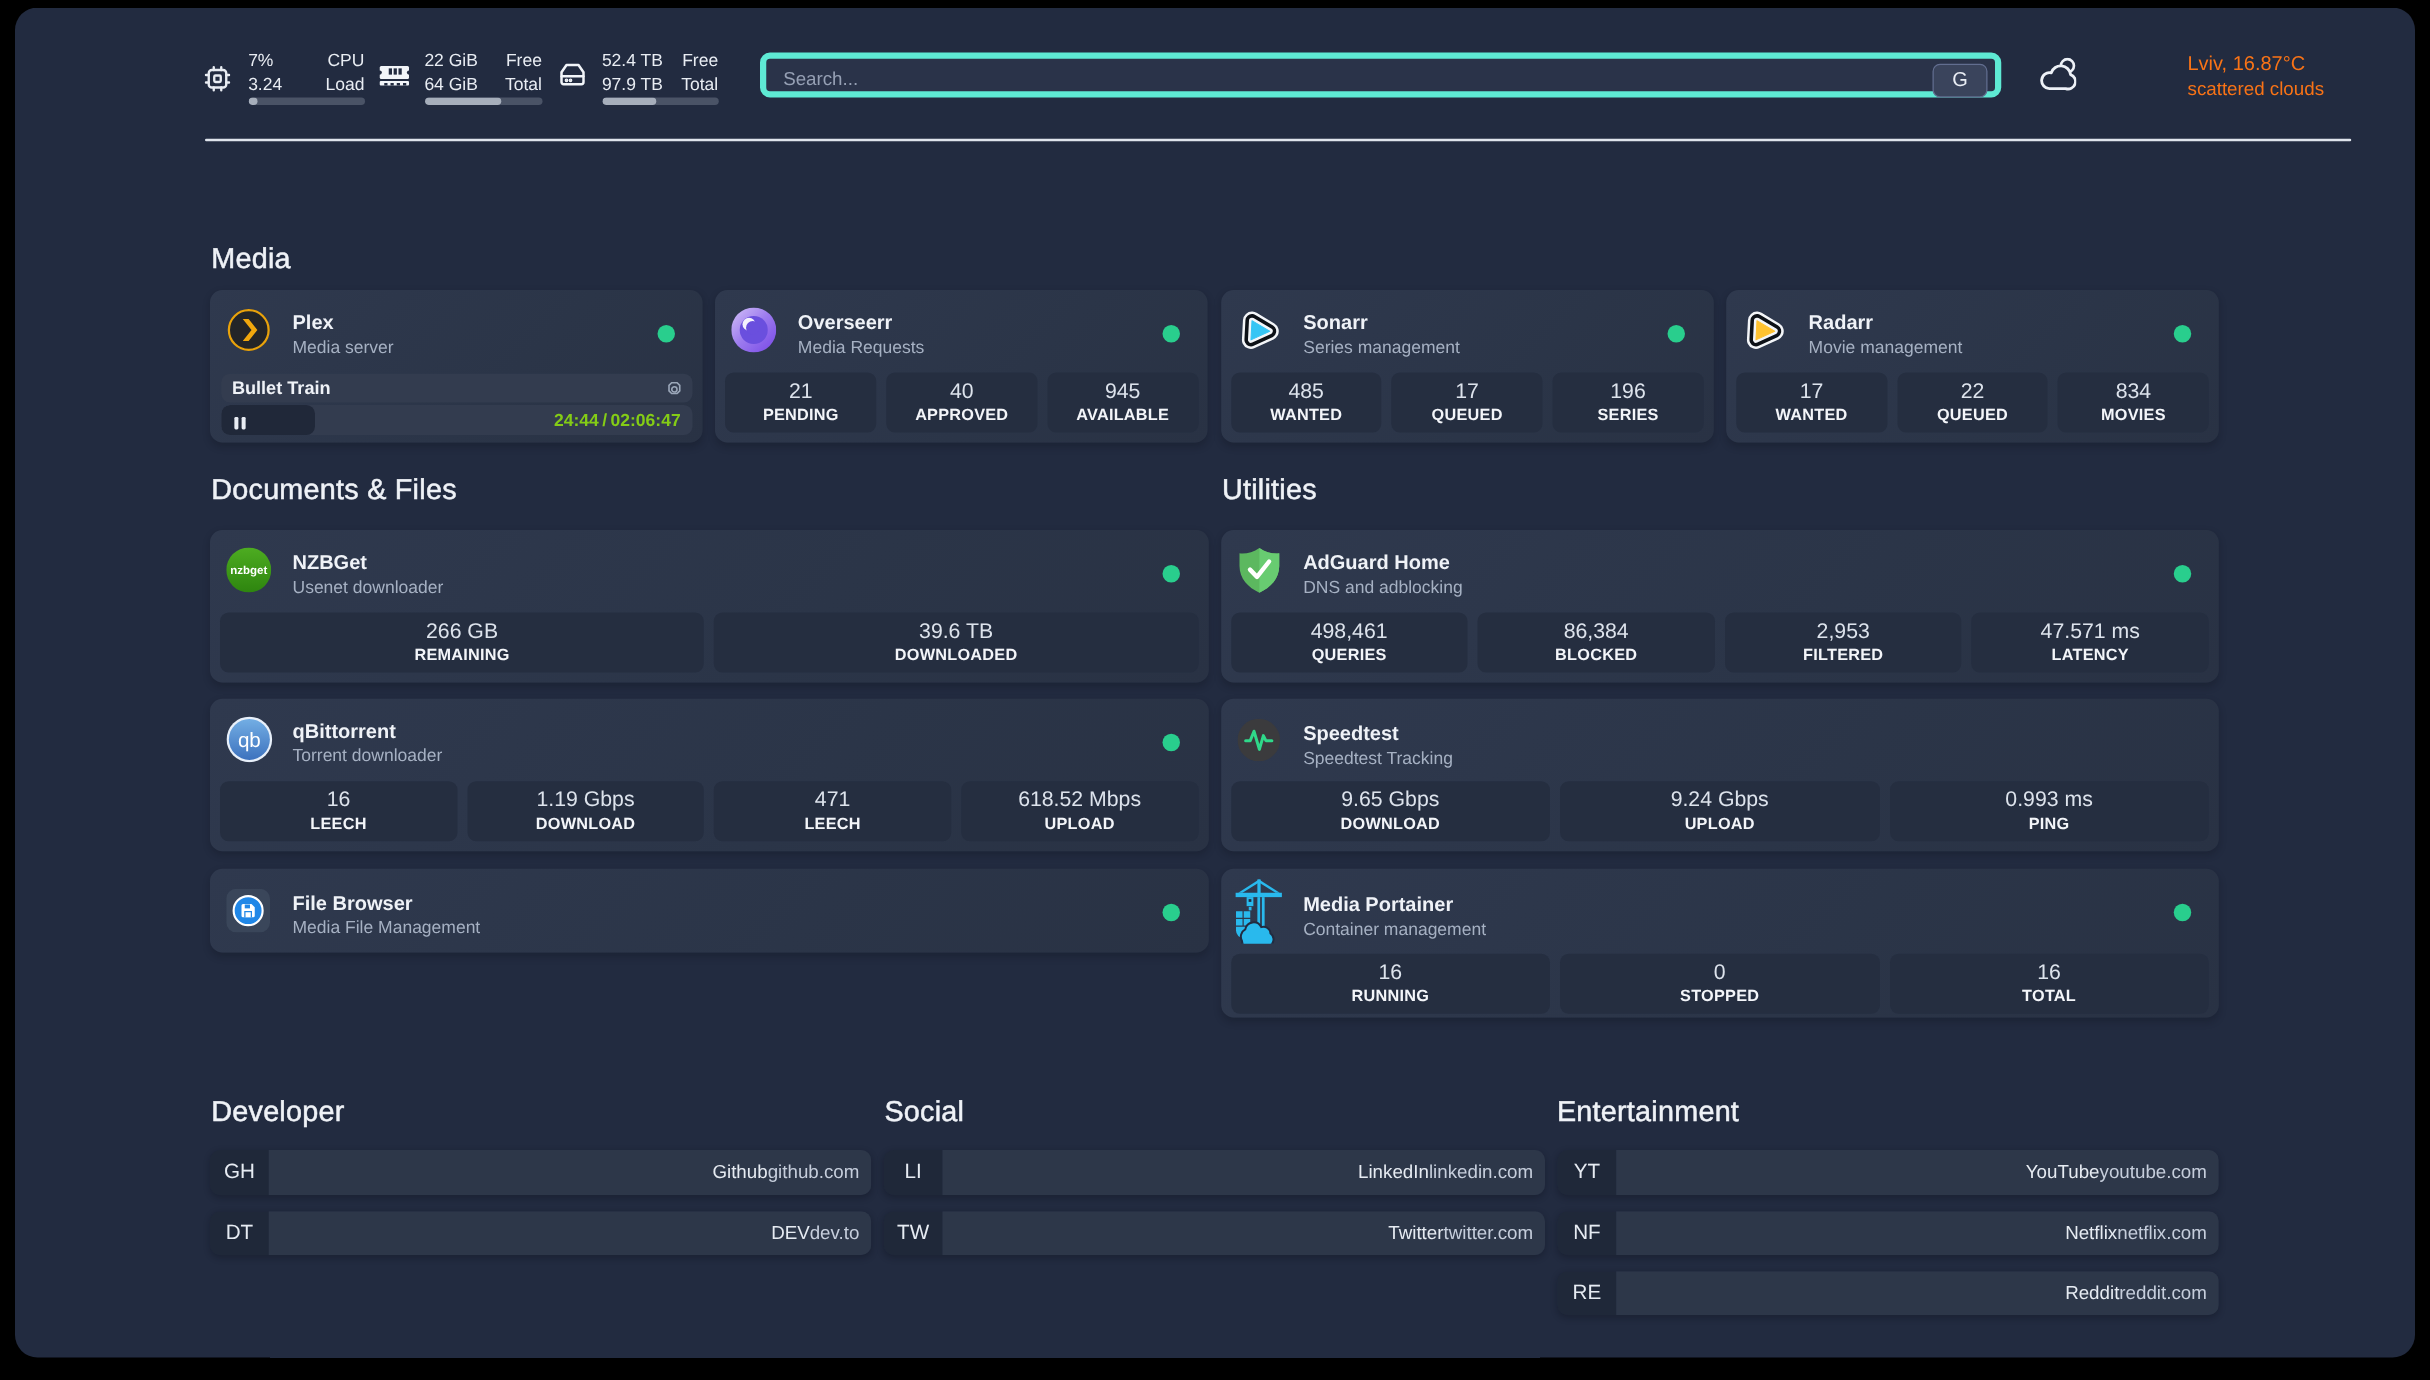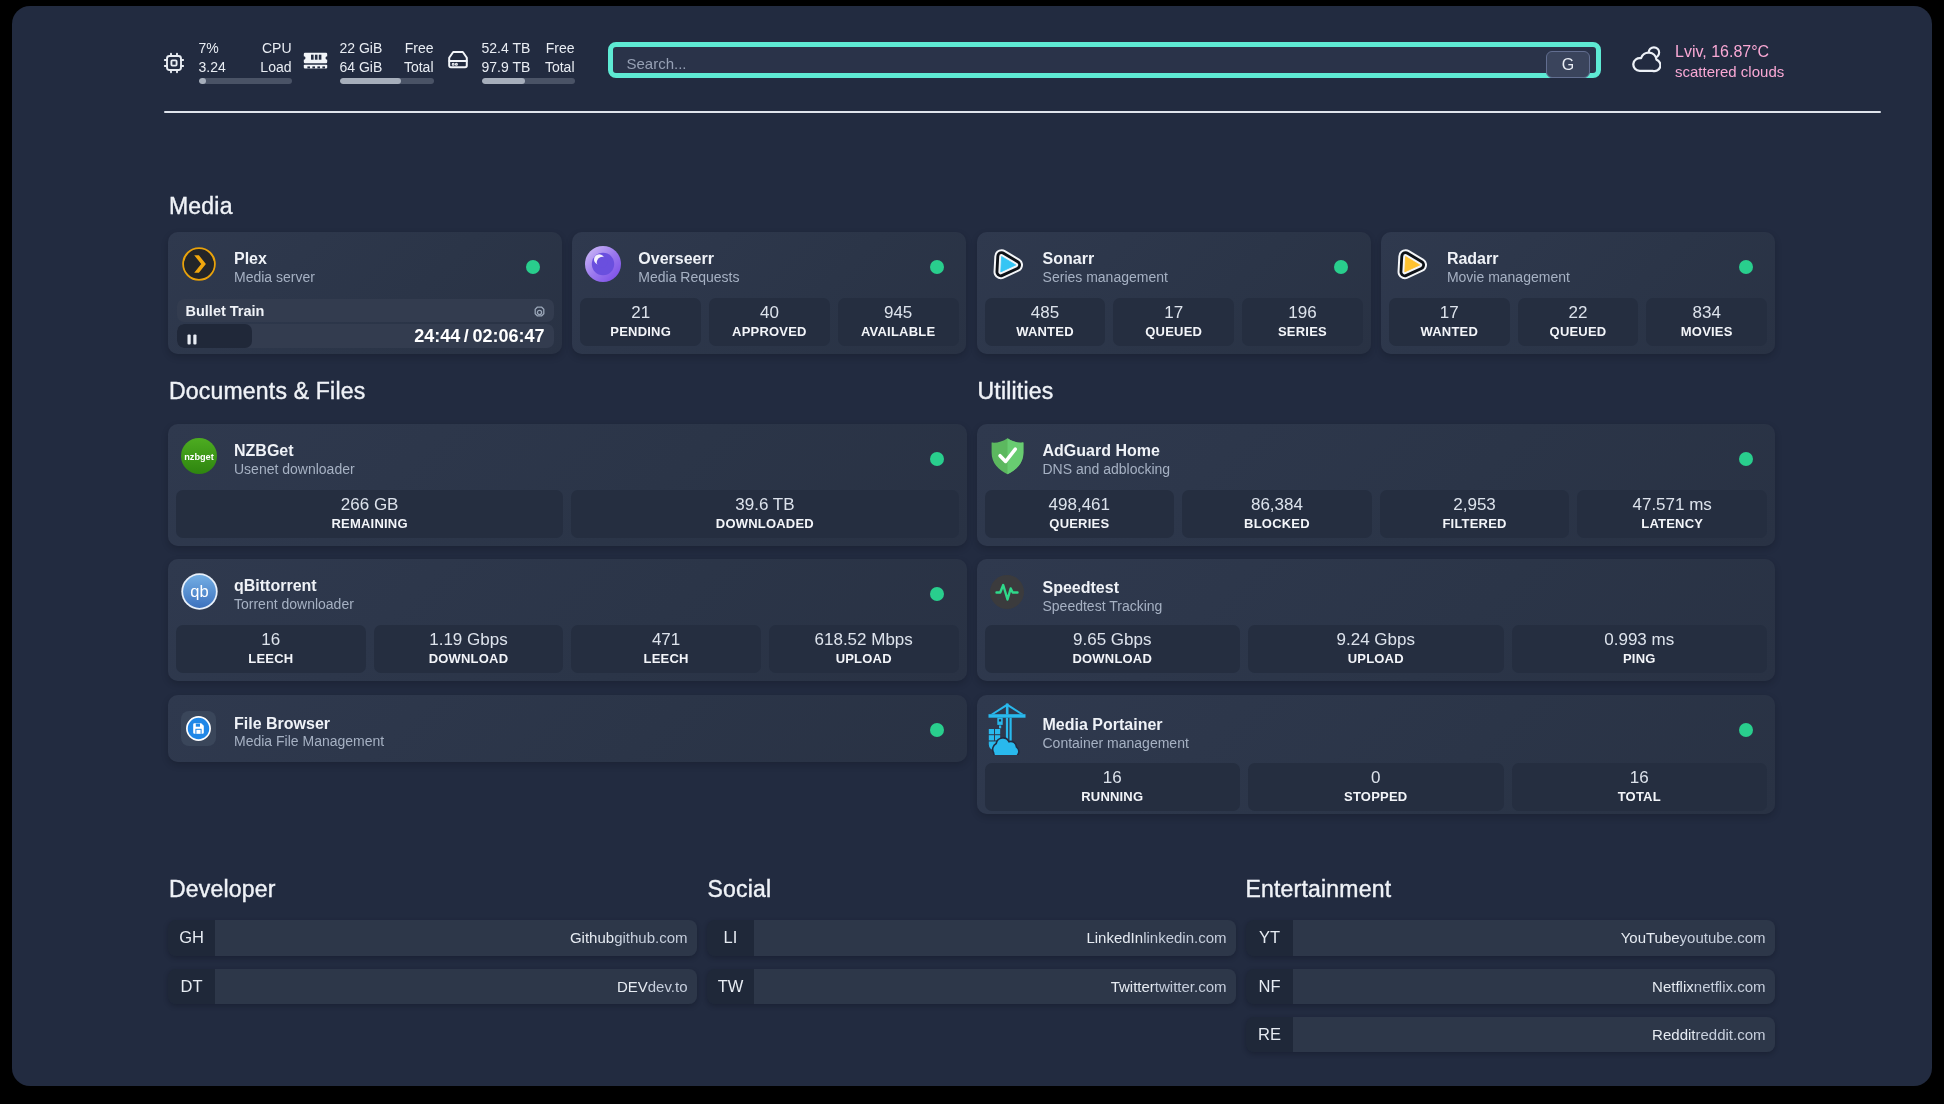--- a/index.html
+++ b/index.html
@@ -10,21 +10,21 @@
 .rrow { display:flex; justify-content:space-between; height:18.6px; line-height:18.6px; }
 .rbar { margin-top:1.8px; height:6.5px; border-radius:3.3px; background:#4A5366; overflow:hidden; }
 .rbar i { display:block; height:100%; border-radius:3.3px; background:#A6AEBB; }
 #search { position:absolute; left:595.5px; top:36px; width:993.5px; height:36px;
   background:#2A3349; border:5px solid #5eead4; border-radius:8px;
   color:#96A0B4; font-size:15px; line-height:34px; padding-left:14px; }
 #gbtn { position:absolute; right:6px; top:3.5px; width:44px; height:27px; background:#3A445C;
   border:1px solid #626E90; border-radius:6px; color:#E9EDF4; font-size:16px;
   line-height:25px; text-align:center; }
 #wicon { position:absolute; left:1614.5px; top:40px; }
-#wtext { position:absolute; left:1663px; top:34.5px; color:#f9a8d4; }
+#wtext { position:absolute; left:1738px; top:34.5px; color:#f97316; }
 #wtext .l1 { font-size:16px; line-height:22px; }
 #wtext .l2 { font-size:15px; line-height:18px; }
 #tbline { position:absolute; left:152px; top:104.5px; width:1717px; height:2px;
   background:#DFE4EC; border-radius:1px; }
 .head { position:absolute; font-size:23px; line-height:28px; color:#EFF2F7; letter-spacing:0.2px; -webkit-text-stroke:0.4px #EFF2F7; }
 .card { position:absolute; background:linear-gradient(135deg,#2F394E 0%,#2B3548 60%,#293244 100%); border-radius:10px;
   box-shadow:0 3px 6px rgba(10,14,22,0.25);text-decoration:underline; }
 .cicon { position:absolute; left:12.5px; top:14px; width:36px; height:36px; }
 .ctitle { position:absolute; left:66px; font-size:16px; font-weight:bold; color:#EFF2F7; line-height:19px; }
 .csub { position:absolute; left:66px; font-size:14px; color:#A6B1C3; line-height:17px; }
@@ -33,21 +33,21 @@
 .tile { flex:1; background:#252E40; border-radius:7px; text-align:center; padding-top:5px; }
 .tv { font-size:17px; line-height:20px; color:#DDE3EC; }
 .tl { font-size:13px; line-height:15px; font-weight:bold; color:#F3F5F9; margin-top:1px; letter-spacing:0.2px; }
 .pblock { position:absolute; left:8.5px; width:377.5px; background:#333C4F; border-radius:7px; overflow:hidden; }
 .ptitle { position:absolute; left:9px; top:0; bottom:0; display:flex; align-items:center;
   font-size:14.5px; font-weight:bold; color:#EFF2F7; }
 .pcam { position:absolute; right:8px; top:5px; }
 .pfill { position:absolute; left:0; top:0; bottom:0; width:75px; background:#202839; border-radius:7px; }
 .ppause { position:absolute; left:10px; top:6.5px; }
 .ptime { position:absolute; right:9.5px; top:0; bottom:0; display:flex; align-items:center;
-  font-size:18px; font-weight:bold; color:#ffffff; }
+  font-size:14px; font-weight:bold; color:#84cc16; }
 .bmcol { position:absolute; width:529px; }
 .bm { display:flex; height:35.4px; margin-bottom:13px; border-radius:8px; overflow:hidden;
   box-shadow:0 2px 5px rgba(10,14,22,0.3); }
 .bma { width:47px; background:#1F2839; color:#E6EBF2; font-size:16.5px;
   display:flex; align-items:center; justify-content:center; }
 .bmb { flex:1; background:#2D3749; display:flex; align-items:center; justify-content:flex-end;
   padding-left:14px; padding-right:9.5px; }
 .bmn { font-size:15px; color:#E6EBF2; }
 .bmu { font-size:15px; color:#C6CEDC; }
 </style></head><body>

